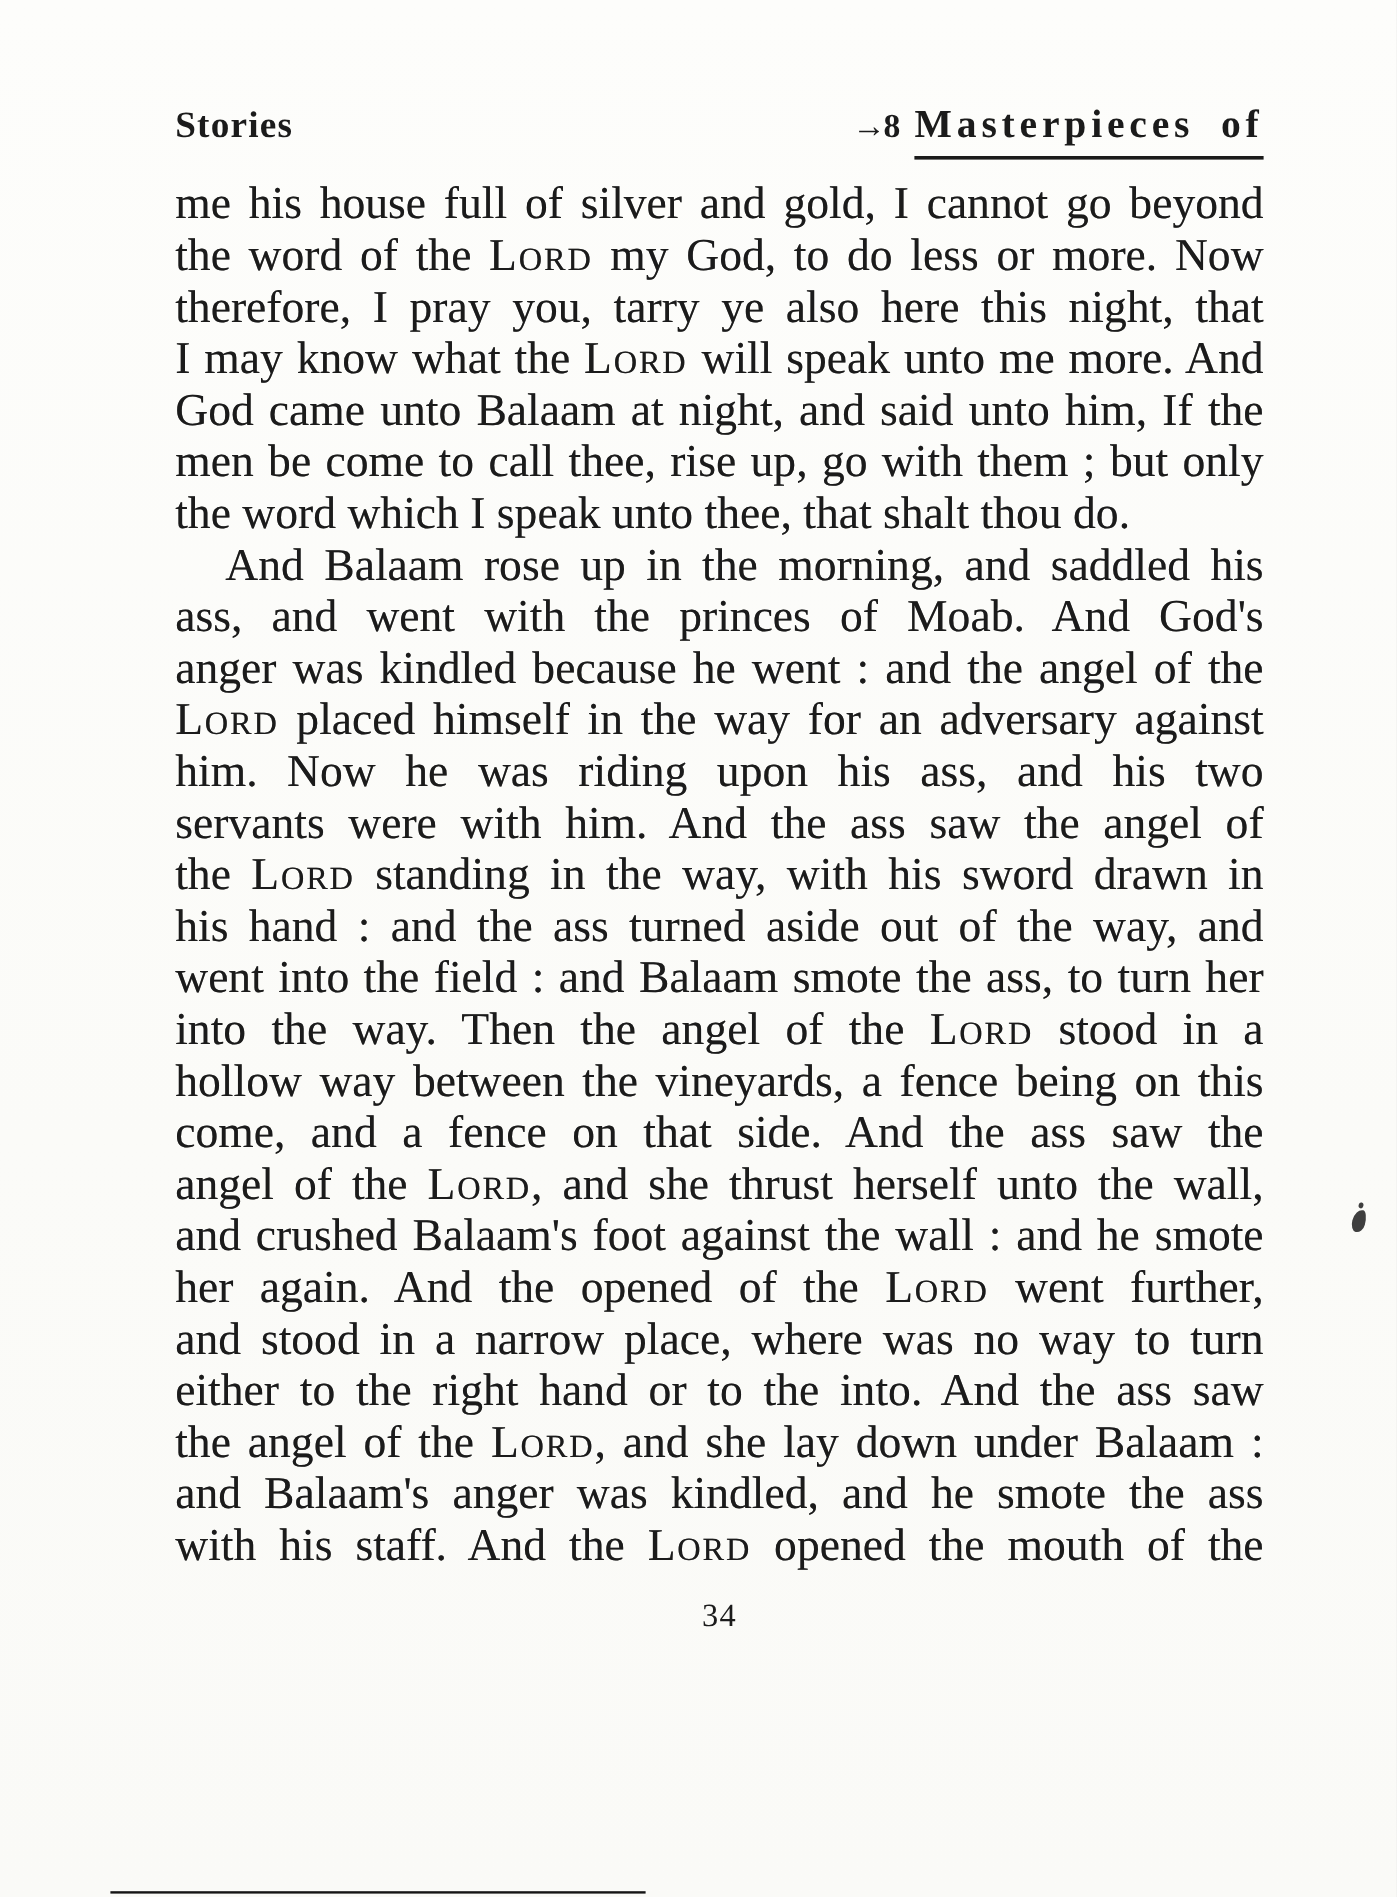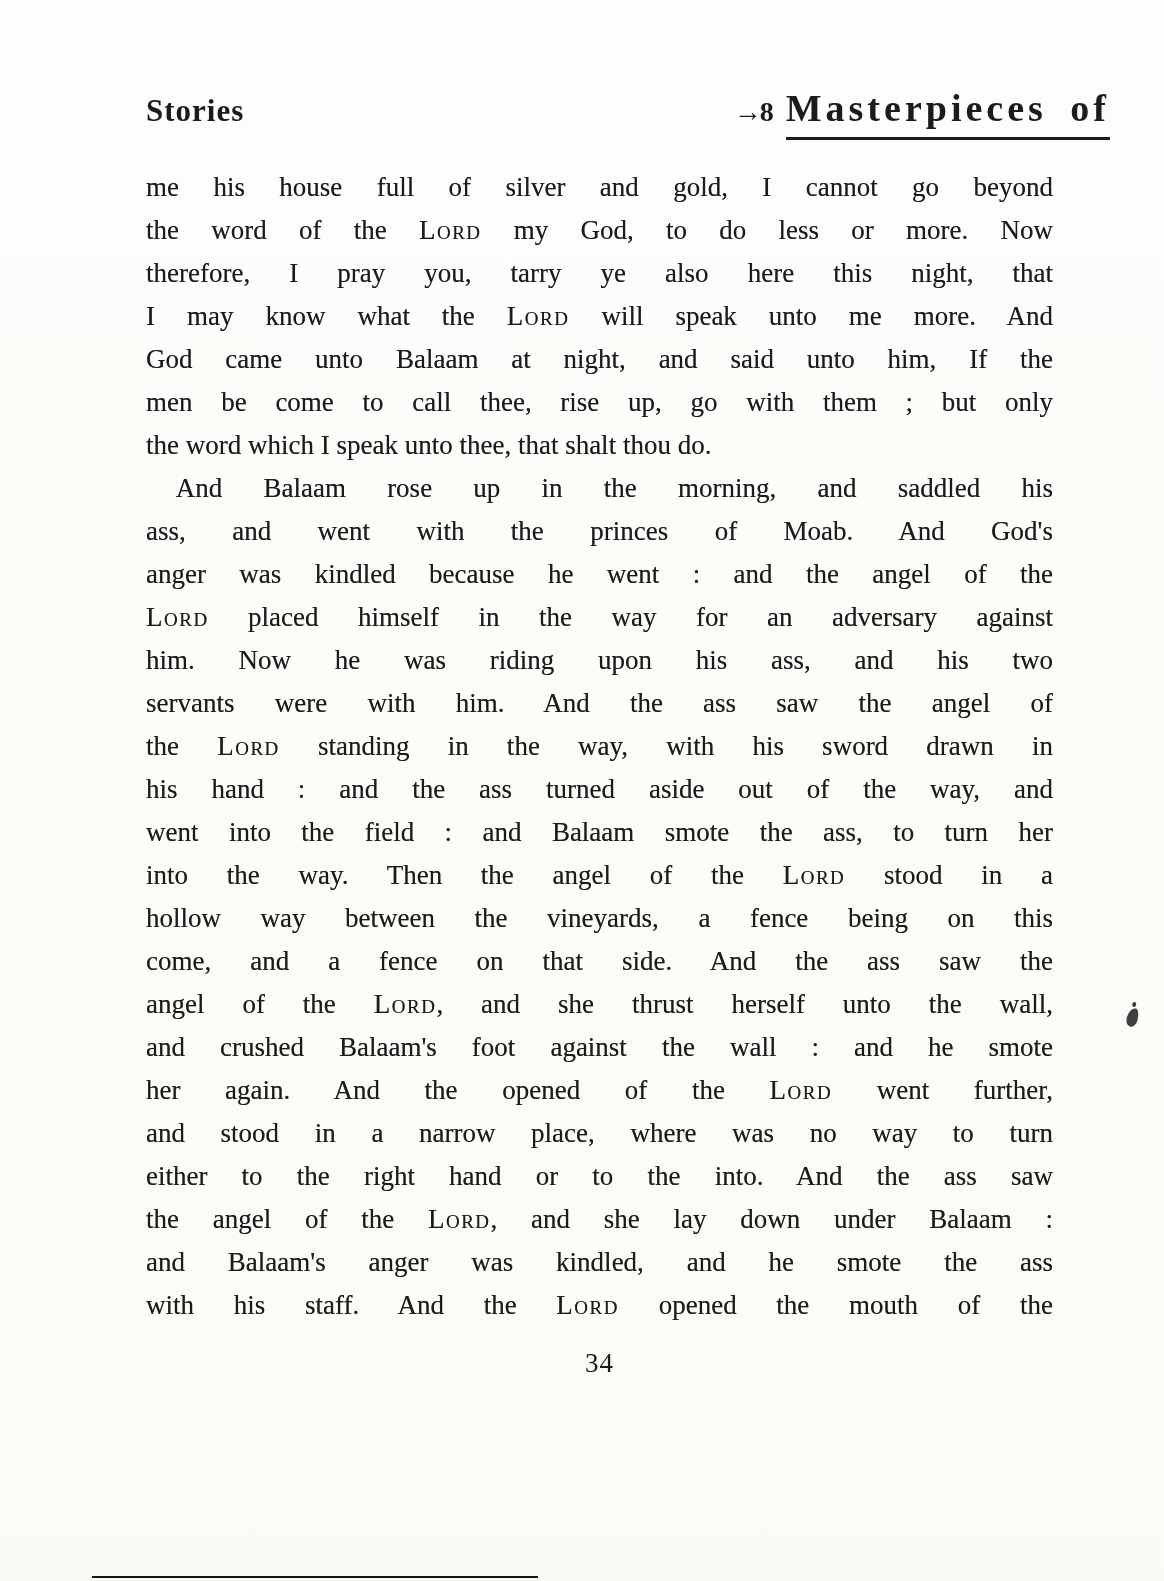--- a/index.html
+++ b/index.html
@@ -11,21 +11,21 @@
     position: relative;
     width: 1164px;
     height: 1581px;
     margin: 0 auto;
     background: linear-gradient(180deg, #fdfdfb 0%, #fbfbf8 60%, #fafaf7 100%);
     color: #1b1b1b;
     font-family: "Liberation Serif", "DejaVu Serif", serif;
     overflow: hidden;
   }
   .inner {
-    padding: 86px 54px 0 146px;
+    padding: 86px 111px 0 146px;
   }
   
   .page-header {
     display: flex;
     justify-content: space-between;
     align-items: baseline;
   }
   .running-head-left {
     font-weight: 700;
     font-size: 31px;
@@ -36,31 +36,31 @@
     align-items: baseline;
   }
   .ornament {
     font-weight: 700;
     font-size: 28px;
     margin-right: 14px;
     letter-spacing: -2px;
   }
   .right-title {
     font-weight: 700;
-    font-size: 38px;
+    font-size: 33px;
     letter-spacing: 4px;
     word-spacing: 10px;
     padding-bottom: 7px;
     border-bottom: 3px solid #1b1b1b;
   }
   
   .text-block {
-    margin-top: 26px;
+    margin-top: 16px;
     width: 907px;
-    font-size: 27px;
+    font-size: 38px;
     line-height: 43px;
     text-shadow: 0 0 0.4px rgba(20,20,20,0.55);
   }
   .para { margin: 0; }
   .line {
     text-align: justify;
     text-align-last: justify;
     -moz-text-align-last: justify;
   }
   .line.last {

